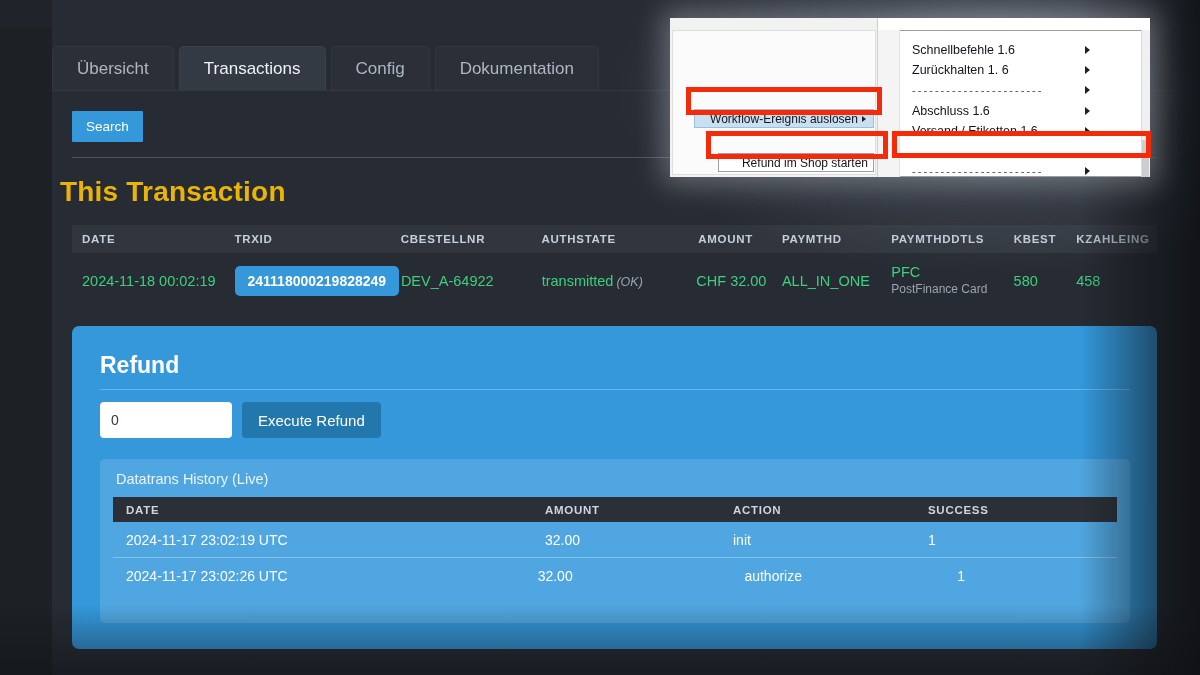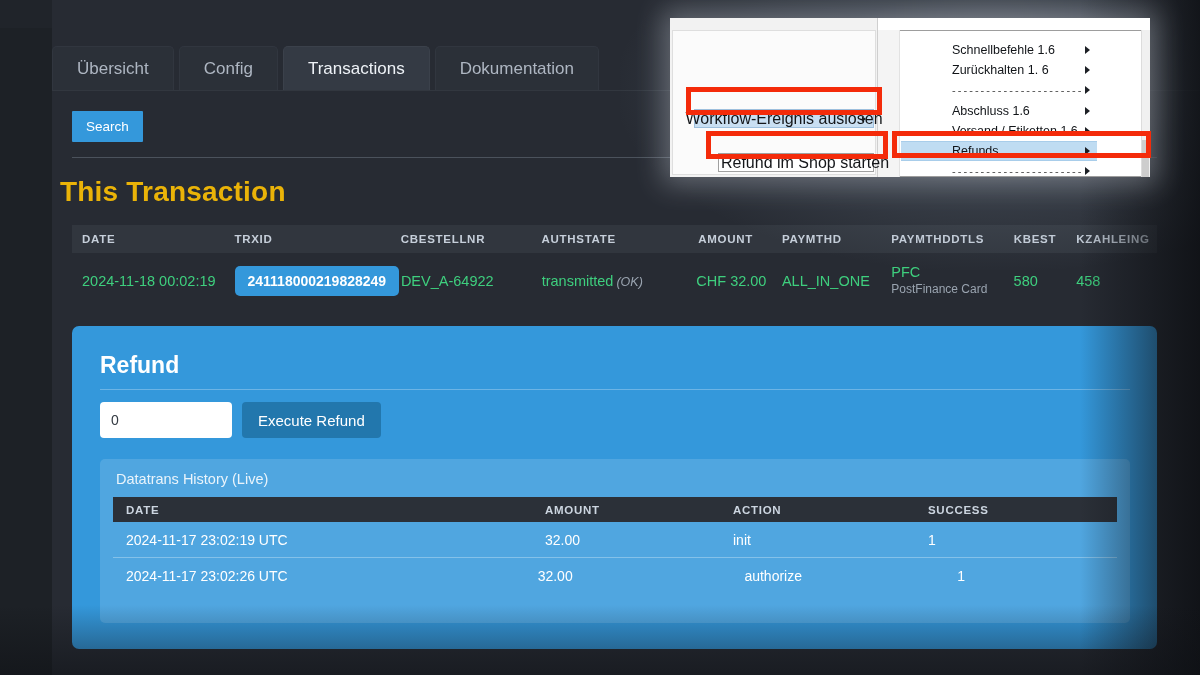--- a/index.html
+++ b/index.html
@@ -285,21 +285,20 @@
     background: #f4f4f4;
     border-right: 1px solid #e2e2e2;
   }
   .menu-item {
     position: absolute; left: 231px;
     width: 196px; height: 20px;
     display: flex; align-items: center;
     font-size: 12.5px; color: #111418;
     font-family: "Liberation Sans", sans-serif;
     white-space: nowrap;
-    padding-left: 40px;
   }
   .menu-item .mi-label { padding-left: 11px; }
   .menu-item.sep .mi-label {
     color: #4a4a4a; letter-spacing: -0.5px; font-size: 11px;
     padding-left: 11px;
   }
   .menu-item.hl {
     background: #bfdcf2;
     border-top: 1px solid #a8cdea;
     border-bottom: 1px solid #a8cdea;
@@ -321,21 +320,21 @@
     position: absolute; right: 1px; top: 110px;
     width: 7px; height: 40px;
     background: #cdcdcd;
   }
 
   
   .sub-pop {
     position: absolute;
     background: #ffffff;
     border: 1px solid #a0a0a0;
-    font-size: 16px;
+    font-size: 12px;
     color: #141619;
     display: flex; align-items: center;
     white-space: nowrap;
   }
   #sub-workflow {
     left: 24px; top: 91px;
     width: 180px; height: 19px;
     background: #c9dff2;
     border: 1px solid #9dbfdd;
     justify-content: center;
@@ -373,25 +372,25 @@
 
   <div class="edge-shade-left"></div>
   <div class="topbar-shade"></div>
 
   <div class="app">
 
     <div class="tabs">
       <div class="tab">
         <span>Übersicht</span>
       </div>
+      <div class="tab active">
+        <span>Transactions</span>
+      </div>
       <div class="tab">
         <span>Config</span>
-      </div>
-      <div class="tab active">
-        <span>Transactions</span>
       </div>
       <div class="tab">
         <span>Dokumentation</span>
       </div>
     </div>
     <div class="tab-underline"></div>
 
     <div class="searchrow">
       <button class="search-btn">Search</button>
     </div>
@@ -492,24 +491,20 @@
       <span class="mi-arrow"></span>
     </div>
     <div class="menu-item" style="top:83px;">
       <span class="mi-label">Abschluss 1.6</span>
       <span class="mi-arrow"></span>
     </div>
     <div class="menu-item" style="top:103px;">
       <span class="mi-label">Versand / Etiketten 1.6</span>
       <span class="mi-arrow"></span>
     </div>
-    <div class="menu-item hl" style="top:123px;">
-      <span class="mi-label">Refunds</span>
-      <span class="mi-arrow"></span>
-    </div>
     <div class="menu-item sep" style="top:143px;">
       <span class="mi-label">- - - - - - - - - - - - - - - - - - - - - - -</span>
       <span class="mi-arrow"></span>
     </div>
 
     <div class="ov-scrollbar">
       <div class="ov-scrollthumb"></div>
     </div>
 
     <div class="sub-pop" id="sub-workflow">

